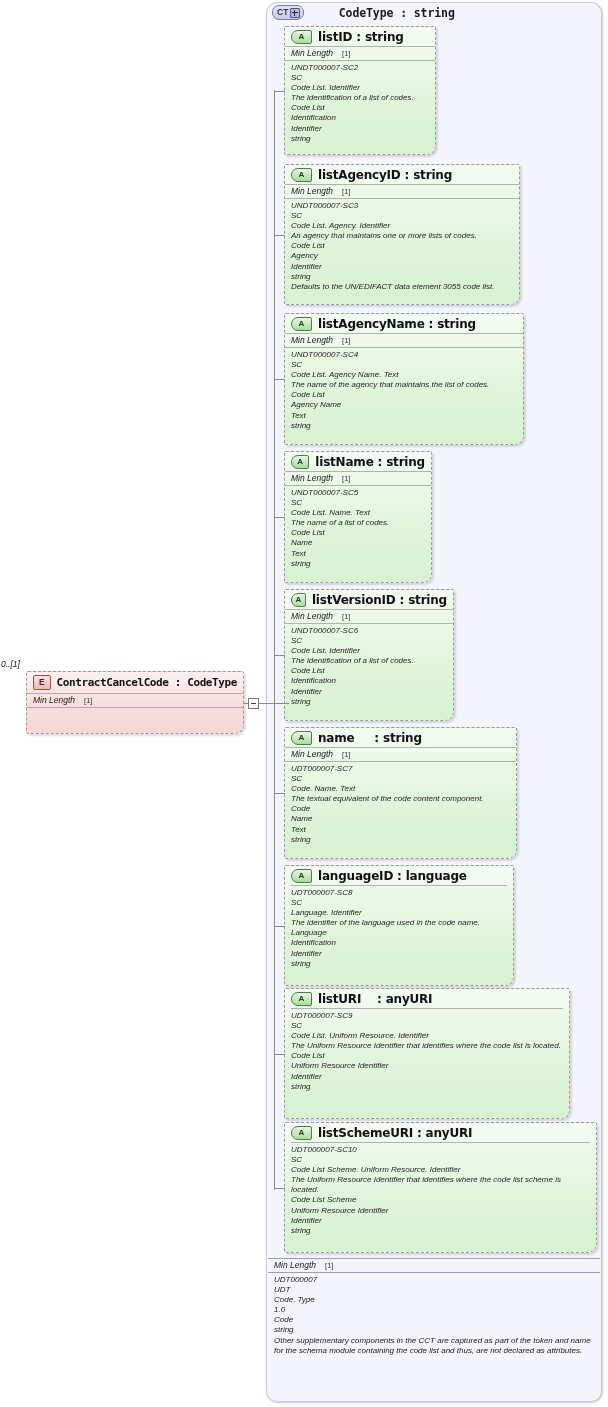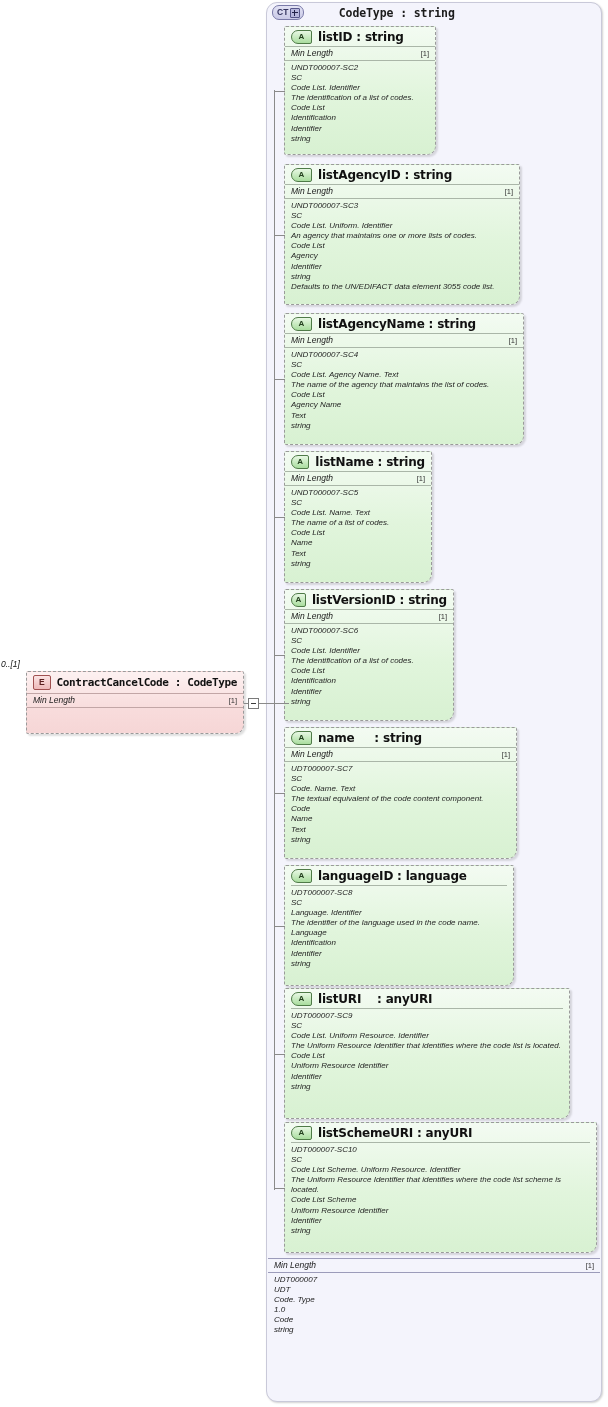--- a/index.html
+++ b/index.html
@@ -80,21 +80,20 @@
     font-family:"DejaVu Sans","Liberation Sans",sans-serif;
     letter-spacing:-.2px;
   }
   .facet-row{
     border-top:1px solid #aab6a8;
     border-bottom:1px solid #aab6a8;
     padding:1px 6px 1px 6px;
     font-size:8.5px;font-style:italic;color:#1a1a1a;
     display:flex;align-items:baseline;gap:9px;
     line-height:11px;
-    justify-content:space-between;
   }
   .facet-row .occ{font-style:normal;font-size:7.5px;color:#333;}
   .doc{
     padding:2px 6px 4px 6px;
     font-size:8px;font-style:italic;color:#1f1f1f;
     line-height:10.1px;
   }
   .doc div{white-space:normal;}
 
   
@@ -194,21 +193,21 @@
           <span class="a-badge">A</span>
           <span class="a-name">listAgencyID : string</span>
         </div>
         <div class="facet-row">
           <span>Min Length</span>
           <span class="occ">[1]</span>
         </div>
         <div class="doc">
           <div>UNDT000007-SC3</div>
           <div>SC</div>
-          <div>Code List. Uniform. Identifier</div>
+          <div>Code List. Agency. Identifier</div>
           <div>An agency that maintains one or more lists of codes.</div>
           <div>Code List</div>
           <div>Agency</div>
           <div>Identifier</div>
           <div>string</div>
           <div>Defaults to the UN/EDIFACT data element 3055 code list.</div>
         </div>
       </div>
       <div class="line hline" style="position: absolute; left: 274px; top: 235px; width: 11px; height: 1px;"></div>
       <div class="attr-box" style="left: 284px; top: 313px; width: 240px; height: 132px;">
@@ -356,20 +355,21 @@
       <span>Min Length</span>
       <span class="occ">[1]</span>
     </div>
     <div class="doc" id="ct-doc">
         <div>UDT000007</div>
         <div>UDT</div>
         <div>Code. Type</div>
         <div>1.0</div>
         <div>Code</div>
         <div>string</div>
+        <div>Other supplementary components in the CCT are captured as part of the token and name for the schema module containing the code list and thus, are not declared as attributes.</div>
       </div>
   </div>
 
   <div class="occ-label" style="left:1px;top:659px;">0..[1]</div>
 
   <div class="el-box" style="left:26px;top:671px;width:218px;height:63px;">
     <div class="attr-head" style="height:21px;">
       <span class="e-badge">E</span>
       <span class="e-name">ContractCancelCode : CodeType</span>
     </div>

